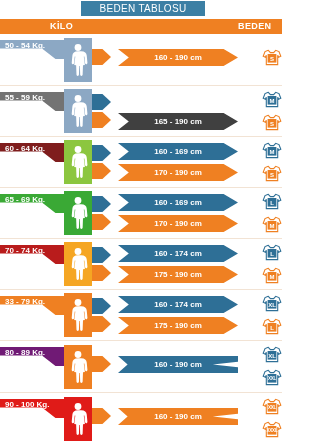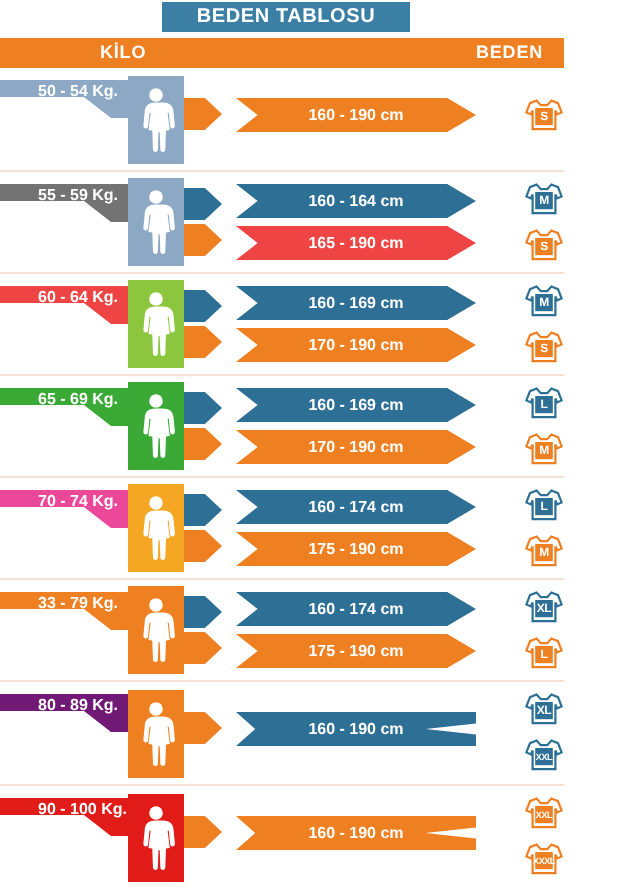--- a/index.html
+++ b/index.html
@@ -10,21 +10,21 @@
     -webkit-font-smoothing:antialiased;
   }
   .sheet{position:relative;width:282px;height:448px;background:#fff;}
 
   
   .titlebar{
     position:absolute;left:81px;top:1px;width:124px;height:15px;
     background:#3c7fa4;display:flex;align-items:center;justify-content:center;
   }
   .titlebar .t{
-    color:#ffffff;font-size:10px;font-weight:bold;letter-spacing:.3px;
+    color:#ffffff;font-size:10px;font-weight:normal;letter-spacing:.3px;
     white-space:nowrap;
   }
 
   
   .headrow{
     position:absolute;left:0;top:19px;width:282px;height:15px;
     background:#ef8022;
   }
   .headrow span{
     position:absolute;top:2px;color:#ffffff;font-size:9px;font-weight:bold;
@@ -43,21 +43,21 @@
   }
   .row.r1{height:52px;}
   .row.r2{height:51px;}
   .row:last-child{border-bottom:none;}
 
   
   .wt{
     position:absolute;left:0;top:6px;height:19px;width:75px;
     display:flex;align-items:center;
     color:#ffffff;font-size:8px;font-weight:bold;white-space:nowrap;
-    padding-left:19px;box-sizing:border-box;
+    padding-left:5px;box-sizing:border-box;
     clip-path:polygon(0 0,100% 0,100% 100%,74% 100%,56% 45%,0 45%);
   }
   .wt .wtxt{position:relative;top:-4px;}
 
   
   .wthook{
     position:absolute;left:56px;top:14px;width:26px;height:24px;
     clip-path:polygon(0 0,46% 0,100% 100%,100% 62%,34% 0);
   }
 
@@ -157,24 +157,21 @@
             <g fill="#ffffff">
               <circle cx="14" cy="9.5" r="3.4"></circle>
               <path d="M14 13.2c-3.6 0-5.4 1.7-5.6 4.3l-.7 7.2c-.08.9.5 1.5 1.2 1.5.66 0 1.1-.45 1.17-1.2l.66-6.6h.6l-1.1 8.6 1.9.2.35 9.4c.03.85.55 1.35 1.25 1.35s1.2-.5 1.22-1.35l.3-8.5h.62l.3 8.5c.03.85.53 1.35 1.23 1.35s1.22-.5 1.25-1.35l.35-9.4 1.9-.2-1.1-8.6h.6l.66 6.6c.07.75.51 1.2 1.17 1.2.7 0 1.28-.6 1.2-1.5l-.7-7.2c-.2-2.6-2-4.3-5.6-4.3z"></path>
             </g>
           </svg>
         </div>
         <div class="conn" style="top: 8px;">
           <div class="arw" style="background: rgb(46, 111, 150); margin-top: 0px;"></div>
           <div class="arw" style="background: rgb(239, 128, 34); margin-top: 2px;"></div>
         </div>
-        <div class="hb" style="background: rgb(46, 111, 150); left: 118px; width: 120px; top: 6px;">
-          <span>160 - 164 cm</span>
-        </div>
-        <div class="hb" style="background: #ef4444; left: 118px; width: 120px; top: 27px;">
+        <div class="hb" style="background: #404040; left: 118px; width: 120px; top: 27px;">
           <span>165 - 190 cm</span>
         </div>
         <div class="badges">
           <div class="badge" style="top: 4px;">
             <svg viewBox="0 0 20 19">
               <g fill="none" stroke="#2e6f96" stroke-width="1.1">
                 <path d="M6.3 2.3 L3.0 3.6 L1.2 8.2 L3.4 9.2 L4.3 7.2 L4.3 16.6 L15.7 16.6 L15.7 7.2 L16.6 9.2 L18.8 8.2 L17.0 3.6 L13.7 2.3 L11.6 4.6 L8.4 4.6 Z"></path>
               </g>
               <rect x="5.6" y="6.0" width="8.8" height="8.6" fill="#2e6f96"></rect>
             </svg>
@@ -185,21 +182,21 @@
               <g fill="none" stroke="#ef8022" stroke-width="1.1">
                 <path d="M6.3 2.3 L3.0 3.6 L1.2 8.2 L3.4 9.2 L4.3 7.2 L4.3 16.6 L15.7 16.6 L15.7 7.2 L16.6 9.2 L18.8 8.2 L17.0 3.6 L13.7 2.3 L11.6 4.6 L8.4 4.6 Z"></path>
               </g>
               <rect x="5.6" y="6.0" width="8.8" height="8.6" fill="#ef8022"></rect>
             </svg>
             <span class="lbl">S</span>
           </div>
         </div>
       </div>
       <div class="row r2">
-        <div class="wt" style="background: #ef4444;">
+        <div class="wt" style="background: #7f1d1d;">
           <span class="wtxt">60 - 64 Kg.</span>
         </div>
         <div class="wthook" style="background: rgb(140, 198, 63);"></div>
         <div class="pbox" style="top: 3px;">
           <svg viewBox="0 0 28 44">
             <rect x="0" y="0" width="28" height="44" fill="#8cc63f"></rect>
             <g fill="#ffffff">
               <circle cx="14" cy="9.5" r="3.4"></circle>
               <path d="M14 13.2c-3.6 0-5.4 1.7-5.6 4.3l-.7 7.2c-.08.9.5 1.5 1.2 1.5.66 0 1.1-.45 1.17-1.2l.66-6.6h.6l-1.1 8.6 1.9.2.35 9.4c.03.85.55 1.35 1.25 1.35s1.2-.5 1.22-1.35l.3-8.5h.62l.3 8.5c.03.85.53 1.35 1.23 1.35s1.22-.5 1.25-1.35l.35-9.4 1.9-.2-1.1-8.6h.6l.66 6.6c.07.75.51 1.2 1.17 1.2.7 0 1.28-.6 1.2-1.5l-.7-7.2c-.2-2.6-2-4.3-5.6-4.3z"></path>
             </g>
@@ -275,21 +272,21 @@
               <g fill="none" stroke="#ef8022" stroke-width="1.1">
                 <path d="M6.3 2.3 L3.0 3.6 L1.2 8.2 L3.4 9.2 L4.3 7.2 L4.3 16.6 L15.7 16.6 L15.7 7.2 L16.6 9.2 L18.8 8.2 L17.0 3.6 L13.7 2.3 L11.6 4.6 L8.4 4.6 Z"></path>
               </g>
               <rect x="5.6" y="6.0" width="8.8" height="8.6" fill="#ef8022"></rect>
             </svg>
             <span class="lbl">M</span>
           </div>
         </div>
       </div>
       <div class="row r2">
-        <div class="wt" style="background: #ec4899;">
+        <div class="wt" style="background: #b91c1c;">
           <span class="wtxt">70 - 74 Kg.</span>
         </div>
         <div class="wthook" style="background: rgb(245, 166, 35);"></div>
         <div class="pbox" style="top: 3px;">
           <svg viewBox="0 0 28 44">
             <rect x="0" y="0" width="28" height="44" fill="#f5a623"></rect>
             <g fill="#ffffff">
               <circle cx="14" cy="9.5" r="3.4"></circle>
               <path d="M14 13.2c-3.6 0-5.4 1.7-5.6 4.3l-.7 7.2c-.08.9.5 1.5 1.2 1.5.66 0 1.1-.45 1.17-1.2l.66-6.6h.6l-1.1 8.6 1.9.2.35 9.4c.03.85.55 1.35 1.25 1.35s1.2-.5 1.22-1.35l.3-8.5h.62l.3 8.5c.03.85.53 1.35 1.23 1.35s1.22-.5 1.25-1.35l.35-9.4 1.9-.2-1.1-8.6h.6l.66 6.6c.07.75.51 1.2 1.17 1.2.7 0 1.28-.6 1.2-1.5l-.7-7.2c-.2-2.6-2-4.3-5.6-4.3z"></path>
             </g>

